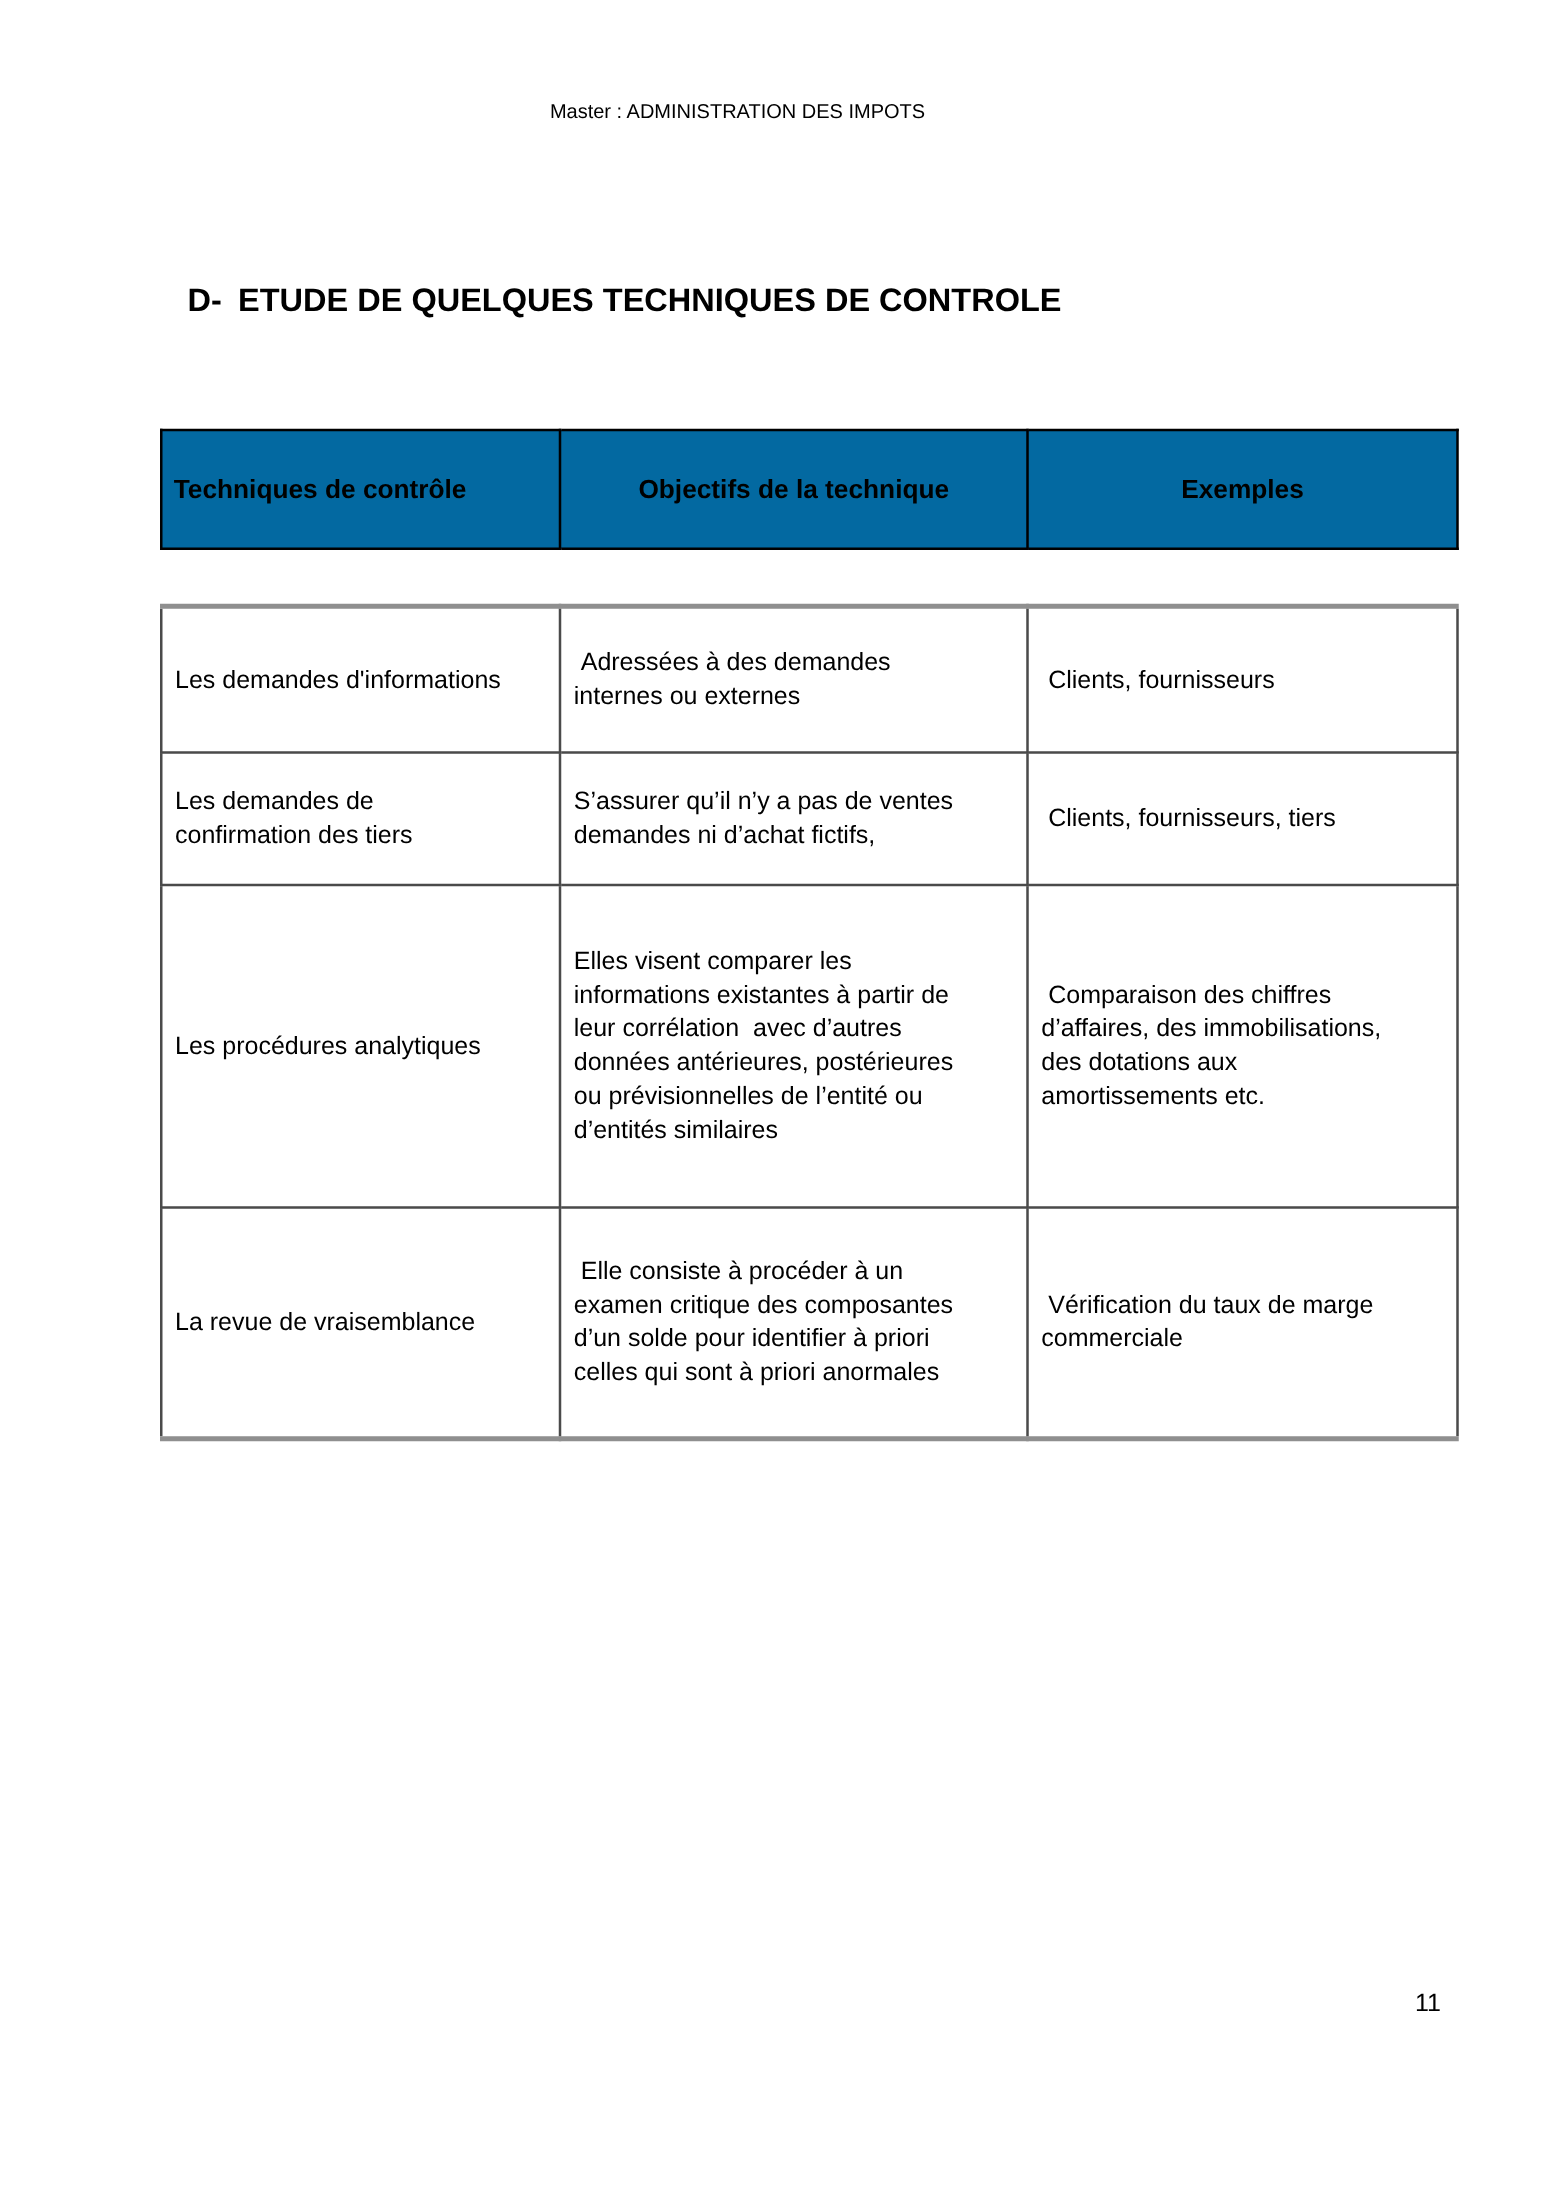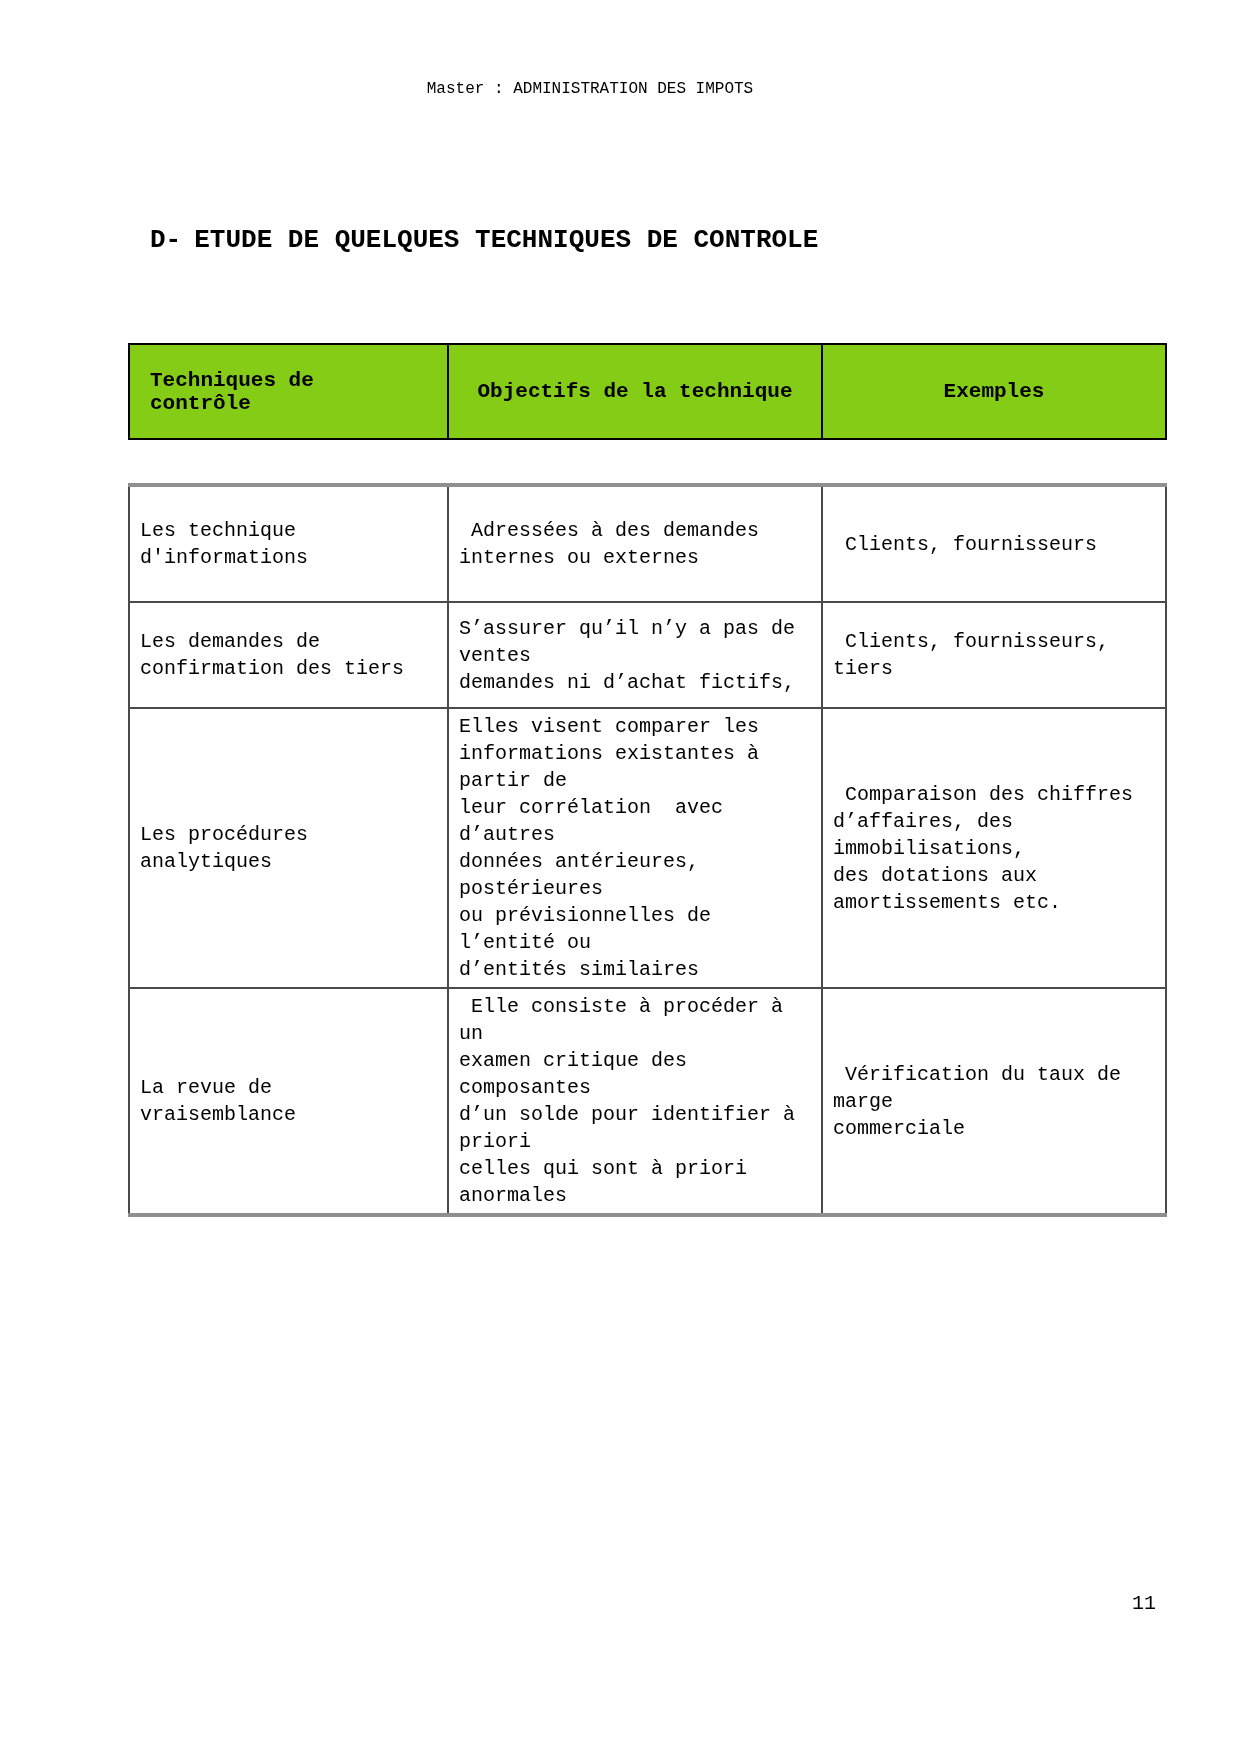--- a/index.html
+++ b/index.html
@@ -2,21 +2,21 @@
 <html><head>
 <meta charset="utf-8">
 <style>
   html, body { margin: 0; padding: 0; background: #ffffff; }
   .page {
     position: relative;
     width: 1240px;
     height: 1756px;
     background: #ffffff;
     color: #000000;
-    font-family: Liberation Mono, monospace;
+    font-family: Liberation Sans, sans-serif;
     overflow: hidden;
   }
   .running-header {
     position: absolute;
     top: 80px;
     left: 0;
     width: 1180px;
     text-align: center;
     font-size: 16px;
     line-height: 19px;
@@ -36,22 +36,22 @@
   .col-1 { width: 319px; }
   .col-2 { width: 374px; }
   .col-3 { width: 344px; }
   .head-tbl { top: 343px; }
   .head-tbl td {
     border: 2px solid #000000;
     height: 93px;
     vertical-align: middle;
     font-weight: bold;
     font-size: 21px;
-    padding: 0 20px;
-    background: #84cc16;
+    padding: 0 9px;
+    background: #0369a1;
   }
   .head-tbl td.c1 { text-align: left; }
   .head-tbl td.c2, .head-tbl td.c3 { text-align: center; }
   .main-tbl {
     top: 483px;
     border-top: 4px solid #8f8f8f;
     border-bottom: 4px solid #8f8f8f;
     border-left: 2px solid #4a4a4a;
     border-right: 2px solid #4a4a4a;
   }
@@ -103,21 +103,21 @@
   </table>
 
   <table class="tbl main-tbl">
     <colgroup>
         <col class="col-1">
         <col class="col-2">
         <col class="col-3">
       </colgroup>
     <tbody>
       <tr class="r1">
-        <td>Les technique d'informations</td>
+        <td>Les demandes d'informations</td>
         <td> Adressées à des demandes
 internes ou externes</td>
         <td> Clients, fournisseurs</td>
       </tr>
       <tr class="r2">
         <td>Les demandes de
 confirmation des tiers</td>
         <td>S’assurer qu’il n’y a pas de ventes
 demandes ni d’achat fictifs,</td>
         <td> Clients, fournisseurs, tiers</td>

